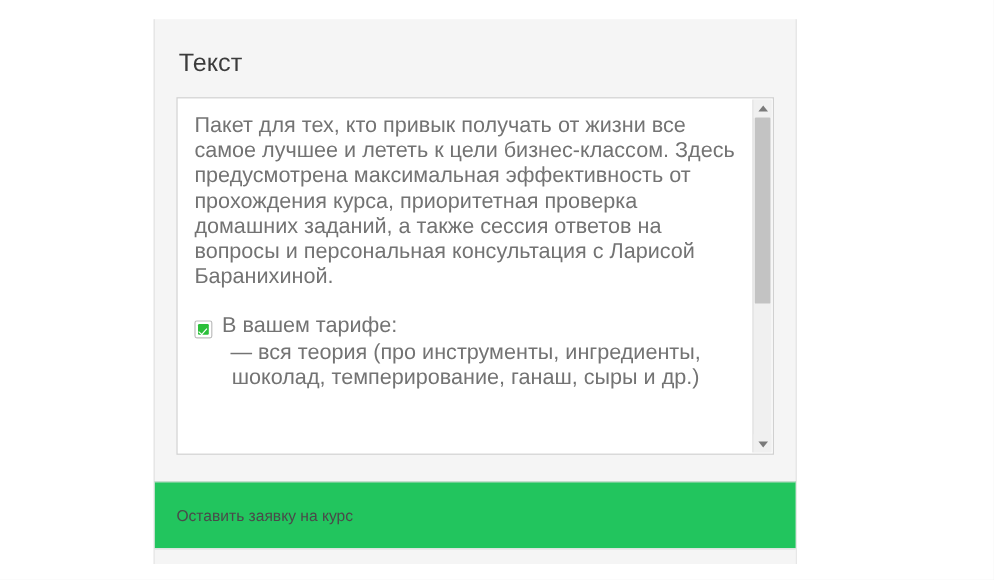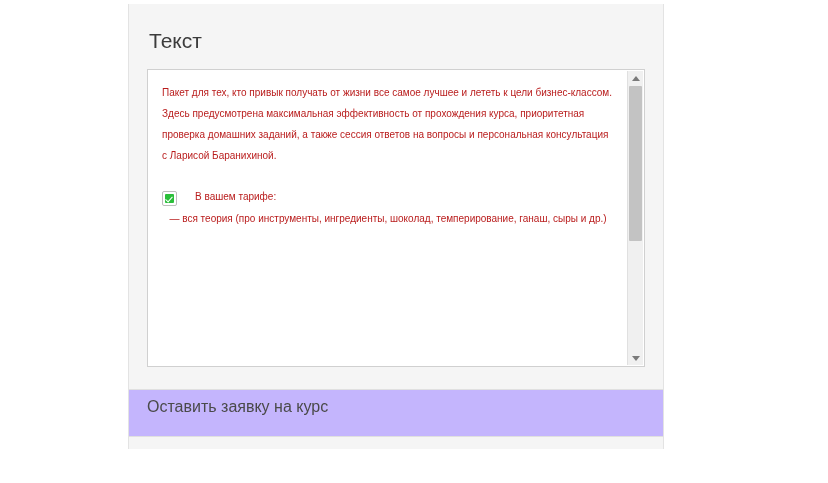--- a/index.html
+++ b/index.html
@@ -14,21 +14,21 @@
     overflow: hidden;
   }
   .page {
     position: relative;
     width: 828px;
     height: 483px;
   }
   .card {
     position: absolute;
     left: 128px;
-    top: 4px;
+    top: 16px;
     width: 536px;
     background: #f5f5f5;
     border-left: 1px solid #e3e3e3;
     border-right: 1px solid #e3e3e3;
     box-sizing: border-box;
   }
   .card-body {
     padding: 18px 18px 22px 18px;
   }
   .section-title {
@@ -41,37 +41,37 @@
   .textbox-wrap {
     position: relative;
     background: #ffffff;
     border: 1px solid #d0d0d0;
     height: 298px;
     box-sizing: border-box;
     overflow: hidden;
   }
   .textbox-content {
     padding: 12px 30px 10px 14px;
-    font-size: 10px;
+    font-size: 18px;
     line-height: 21px;
-    color: #b91c1c;
+    color: #737373;
     height: 100%;
     box-sizing: border-box;
     overflow: hidden;
   }
   .para {
     margin: 0 0 20px 0;
   }
   .para:last-child {
     margin-bottom: 0;
   }
   .list-head {
     display: flex;
-    align-items: center;
-    gap: 18px;
+    align-items: flex-end;
+    gap: 8px;
     margin: 0 0 1px 0;
   }
   .check-icon {
     display: inline-block;
     width: 15px;
     height: 15px;
     background: #ffffff;
     border: 1px solid #bdbdbd;
     border-radius: 2px;
     position: relative;
@@ -146,23 +146,23 @@
     position: absolute;
     left: 1px;
     top: 15px;
     width: 13px;
     height: 155px;
     background: #c3c3c3;
     border-radius: 1px;
   }
   .card-footer {
     border-top: 1px solid #e0e0e0;
-    background: #c4b5fd;
-    padding: 8px 18px 20px 18px;
-    font-size: 16px;
+    background: #22c55e;
+    padding: 20px 18px 20px 18px;
+    font-size: 13px;
     color: #4a4a4a;
   }
   .footer-strip {
     border-top: 1px solid #e0e0e0;
     background: #f5f5f5;
     height: 12px;
   }
 </style>
 </head>
 <body>

